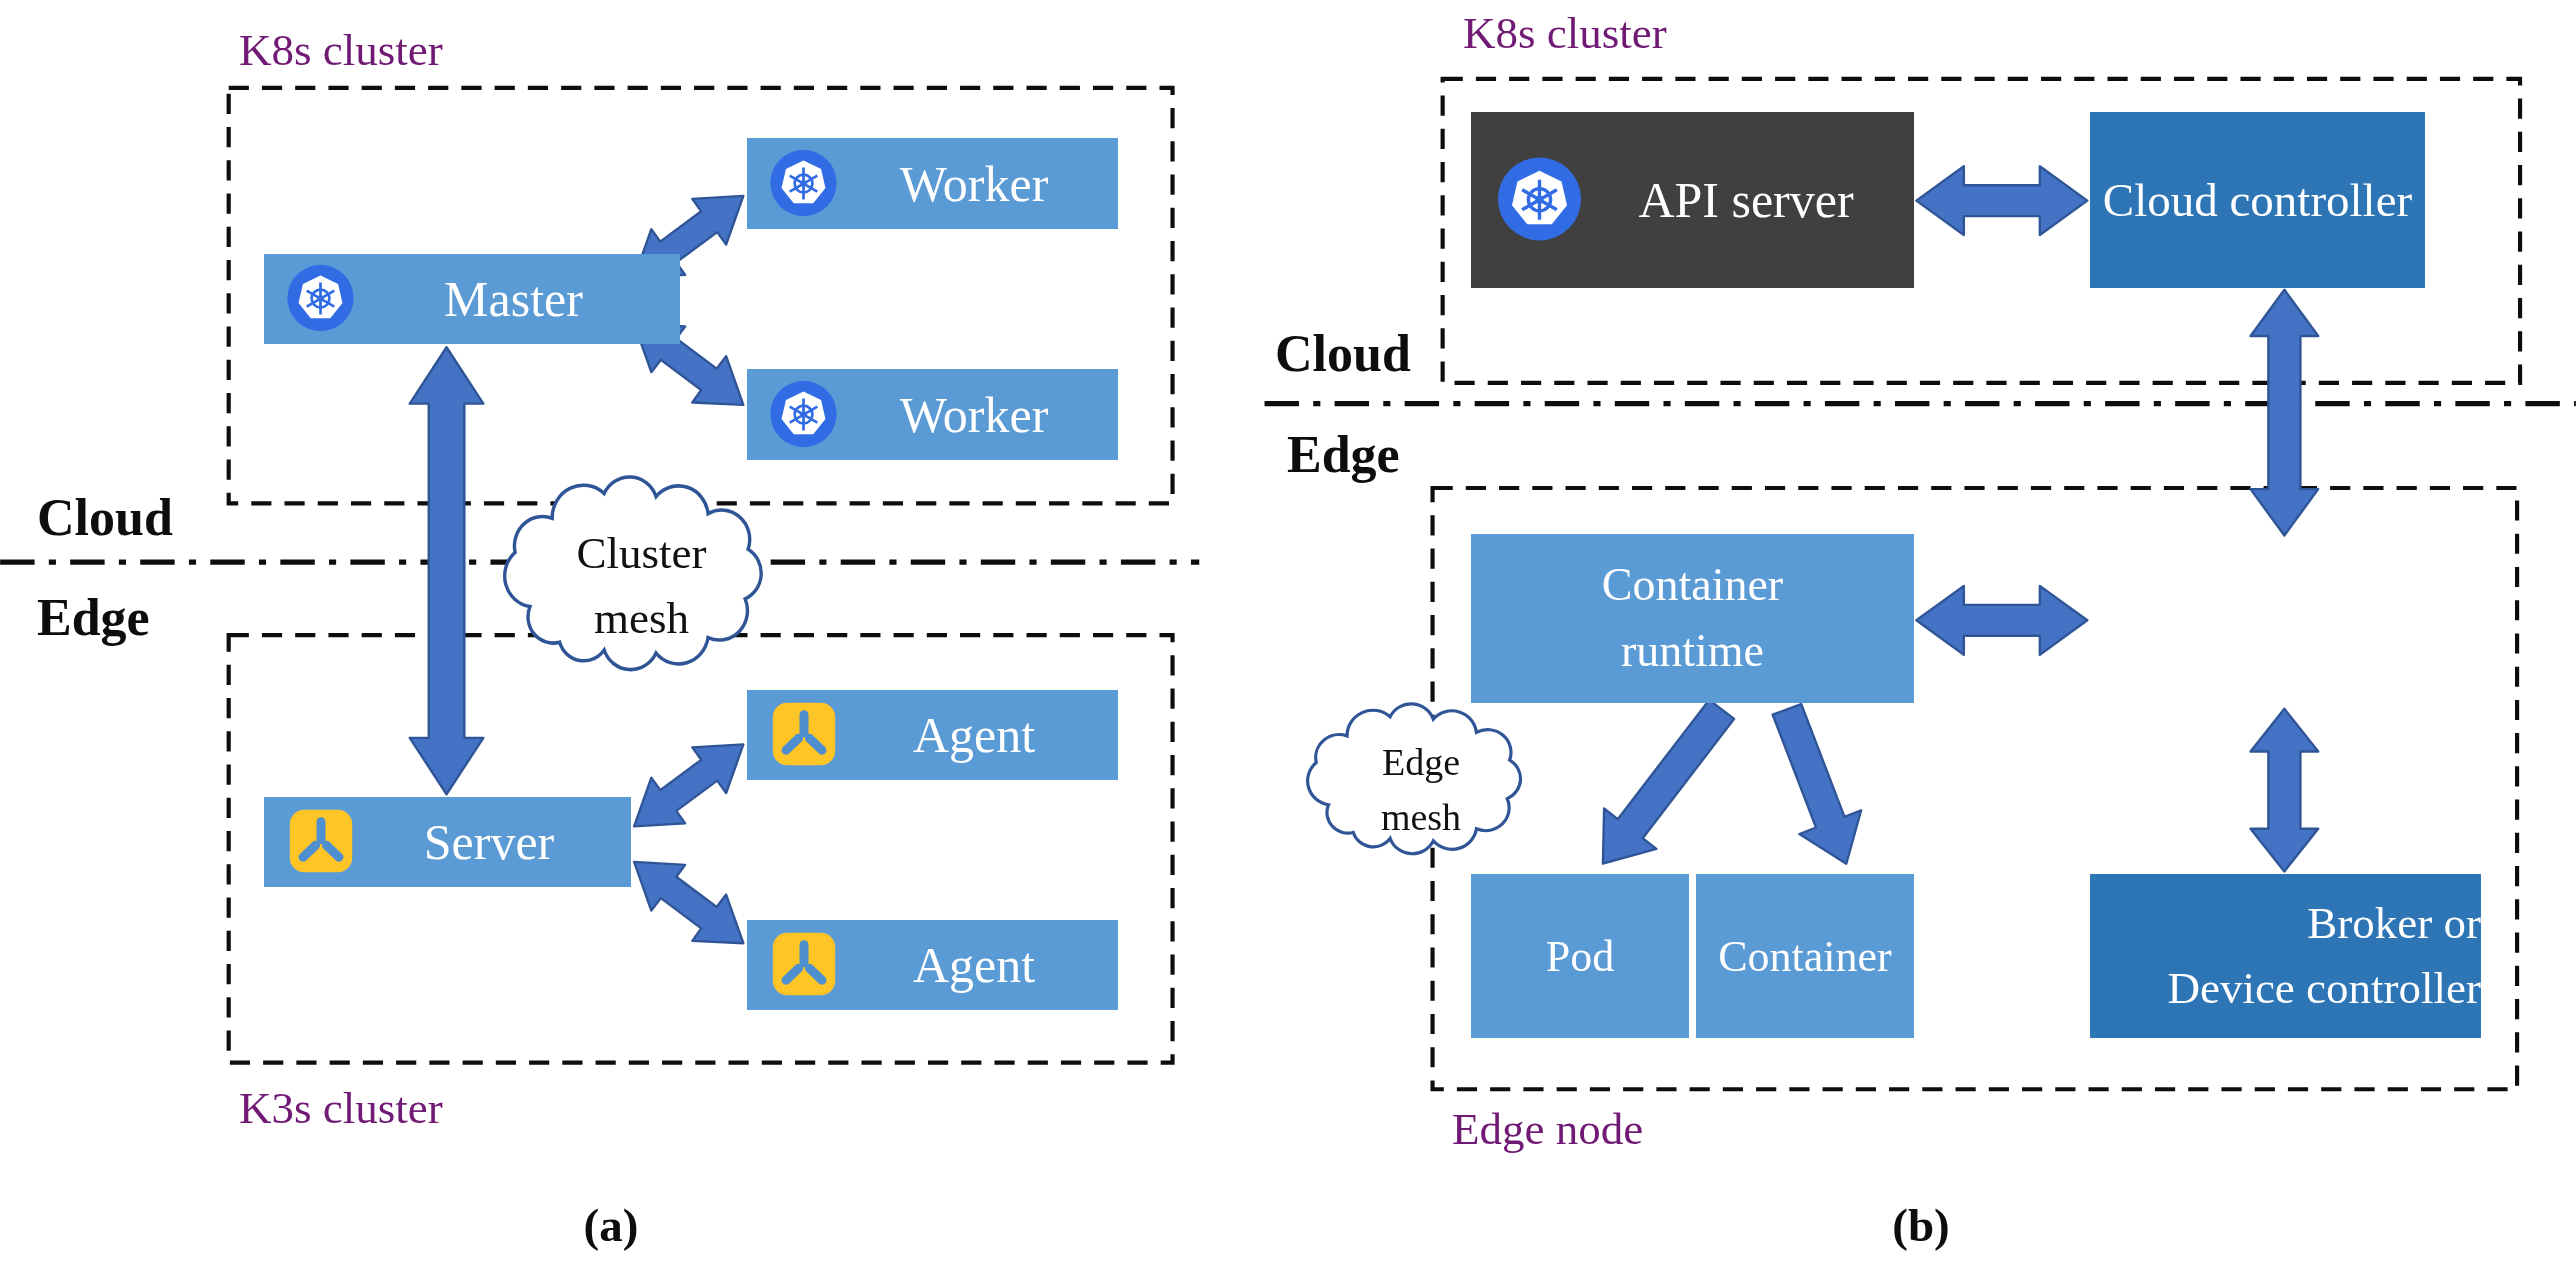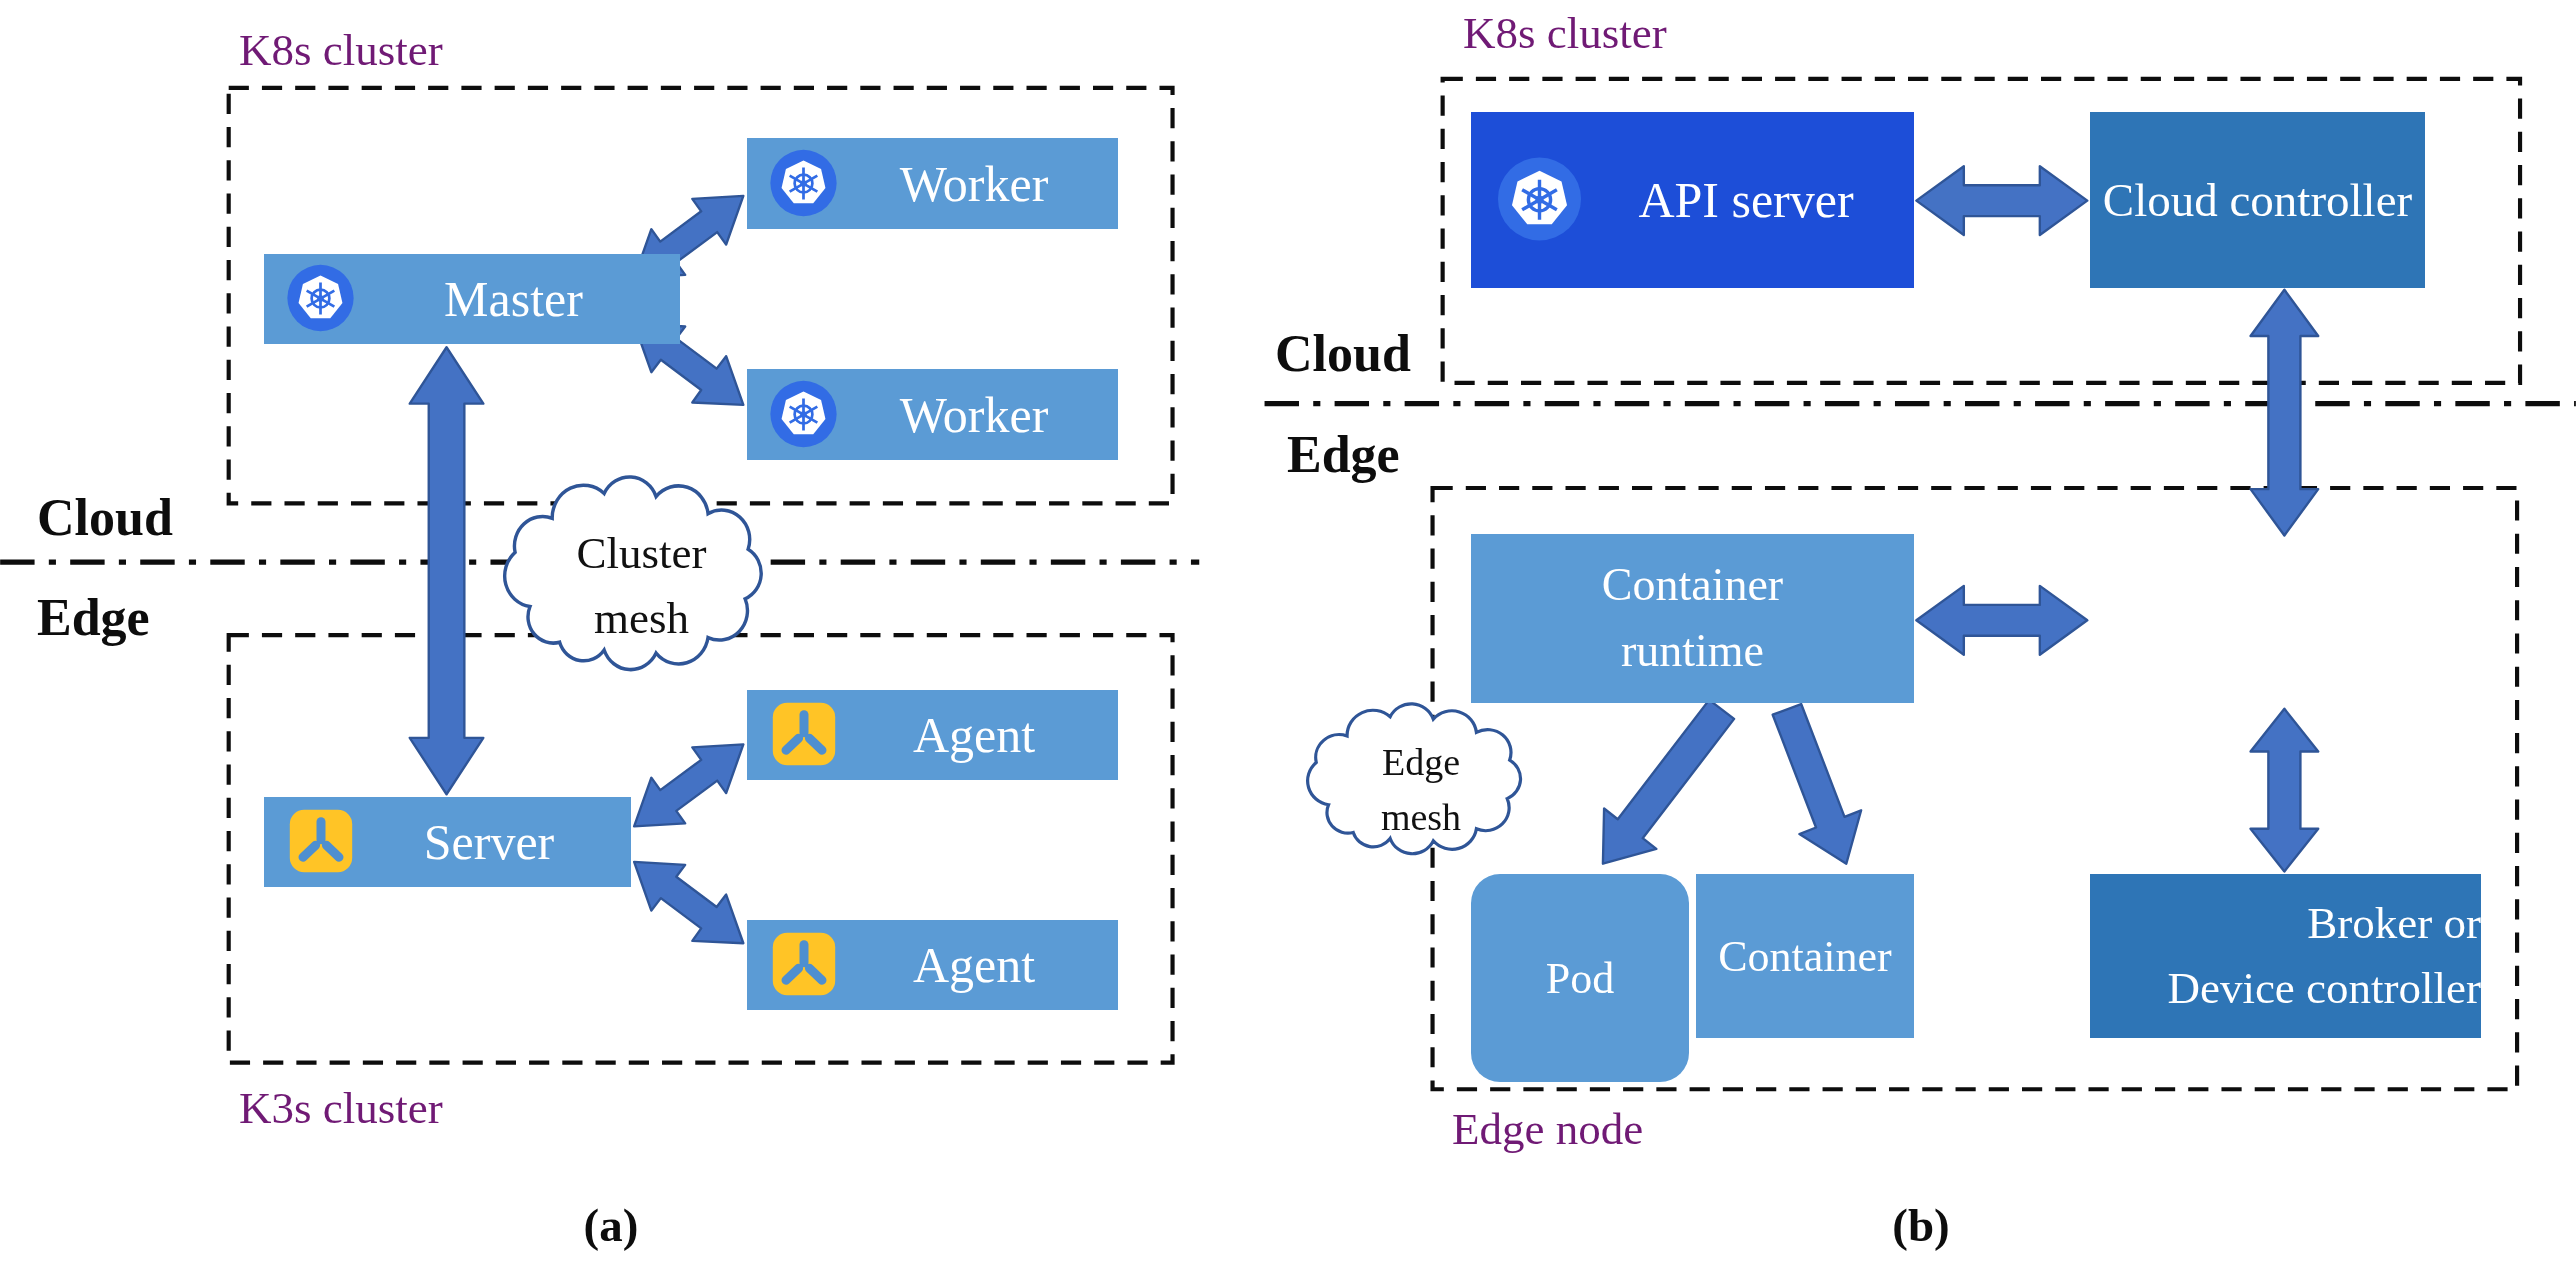--- a/index.html
+++ b/index.html
@@ -3,21 +3,21 @@
 <meta charset="utf-8">
 <style>
   html,body{margin:0;padding:0;background:#ffffff;}
   #canvas{position:relative;width:2576px;height:1265px;background:#ffffff;overflow:hidden;
           font-family:"Liberation Serif", serif;}
   #shapes{position:absolute;left:0;top:0;z-index:1;}
   .node{position:absolute;z-index:2;display:flex;align-items:center;justify-content:center;}
   .node .nlabel{position:absolute;top:50%;transform:translateY(-50%);text-align:center;color:#ffffff;}
   .light{background:#5B9BD5;}
   .medium{background:#2E75B6;}
-  .dark{background:#1d4ed8;}
+  .dark{background:#404040;}
   .icon{position:absolute;top:50%;transform:translateY(-50%);}
   .toplabel{position:absolute;z-index:3;color:#701a75;font-size:45px;white-space:nowrap;}
   .zonelabel{position:absolute;z-index:3;color:#0d0d0d;font-size:52px;font-weight:bold;white-space:nowrap;}
   .meshlabel{position:absolute;z-index:3;color:#111111;text-align:center;}
   .caption{position:absolute;z-index:3;color:#0d0d0d;font-size:47px;font-weight:bold;text-align:center;}
   .twoline{line-height:1.45;}
 </style>
 </head>
 <body>
 
@@ -214,21 +214,21 @@
       <div>runtime</div>
     </span>
   </div>
 
 
   <div class="meshlabel twoline" style="left:1298px;top:735px;width:246px;font-size:38px;">
     <div>Edge</div>
     <div>mesh</div>
   </div>
 
-  <div class="node light" style="left:1471px;top:874px;width:218px;height:208px;border-radius:29px;">
+  <div class="node light" style="left:1471px;top:874px;width:218px;height:164px;">
     <span class="nlabel" style="left:0;right:0;font-size:44px;">Pod</span>
   </div>
 
   <div class="node light" style="left:1696px;top:874px;width:218px;height:164px;">
     <span class="nlabel" style="left:0;right:0;font-size:44px;">Container</span>
   </div>
 
   <div class="node medium" style="left:2090px;top:874px;width:391px;height:164px;">
     <span class="nlabel twoline" style="left:0;right:0;font-size:45px;text-align:right;">
       <div>Broker or</div>

